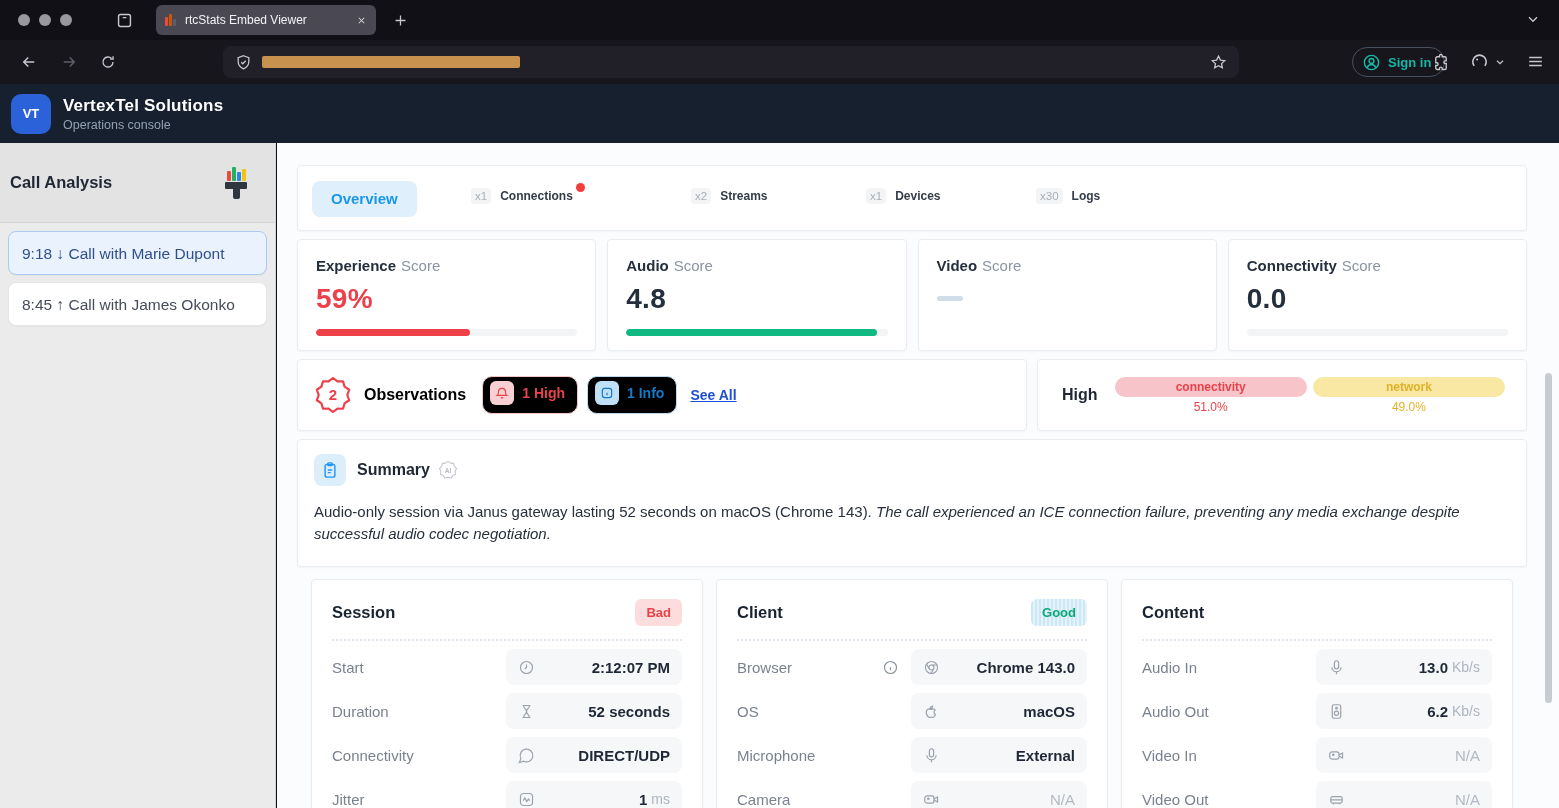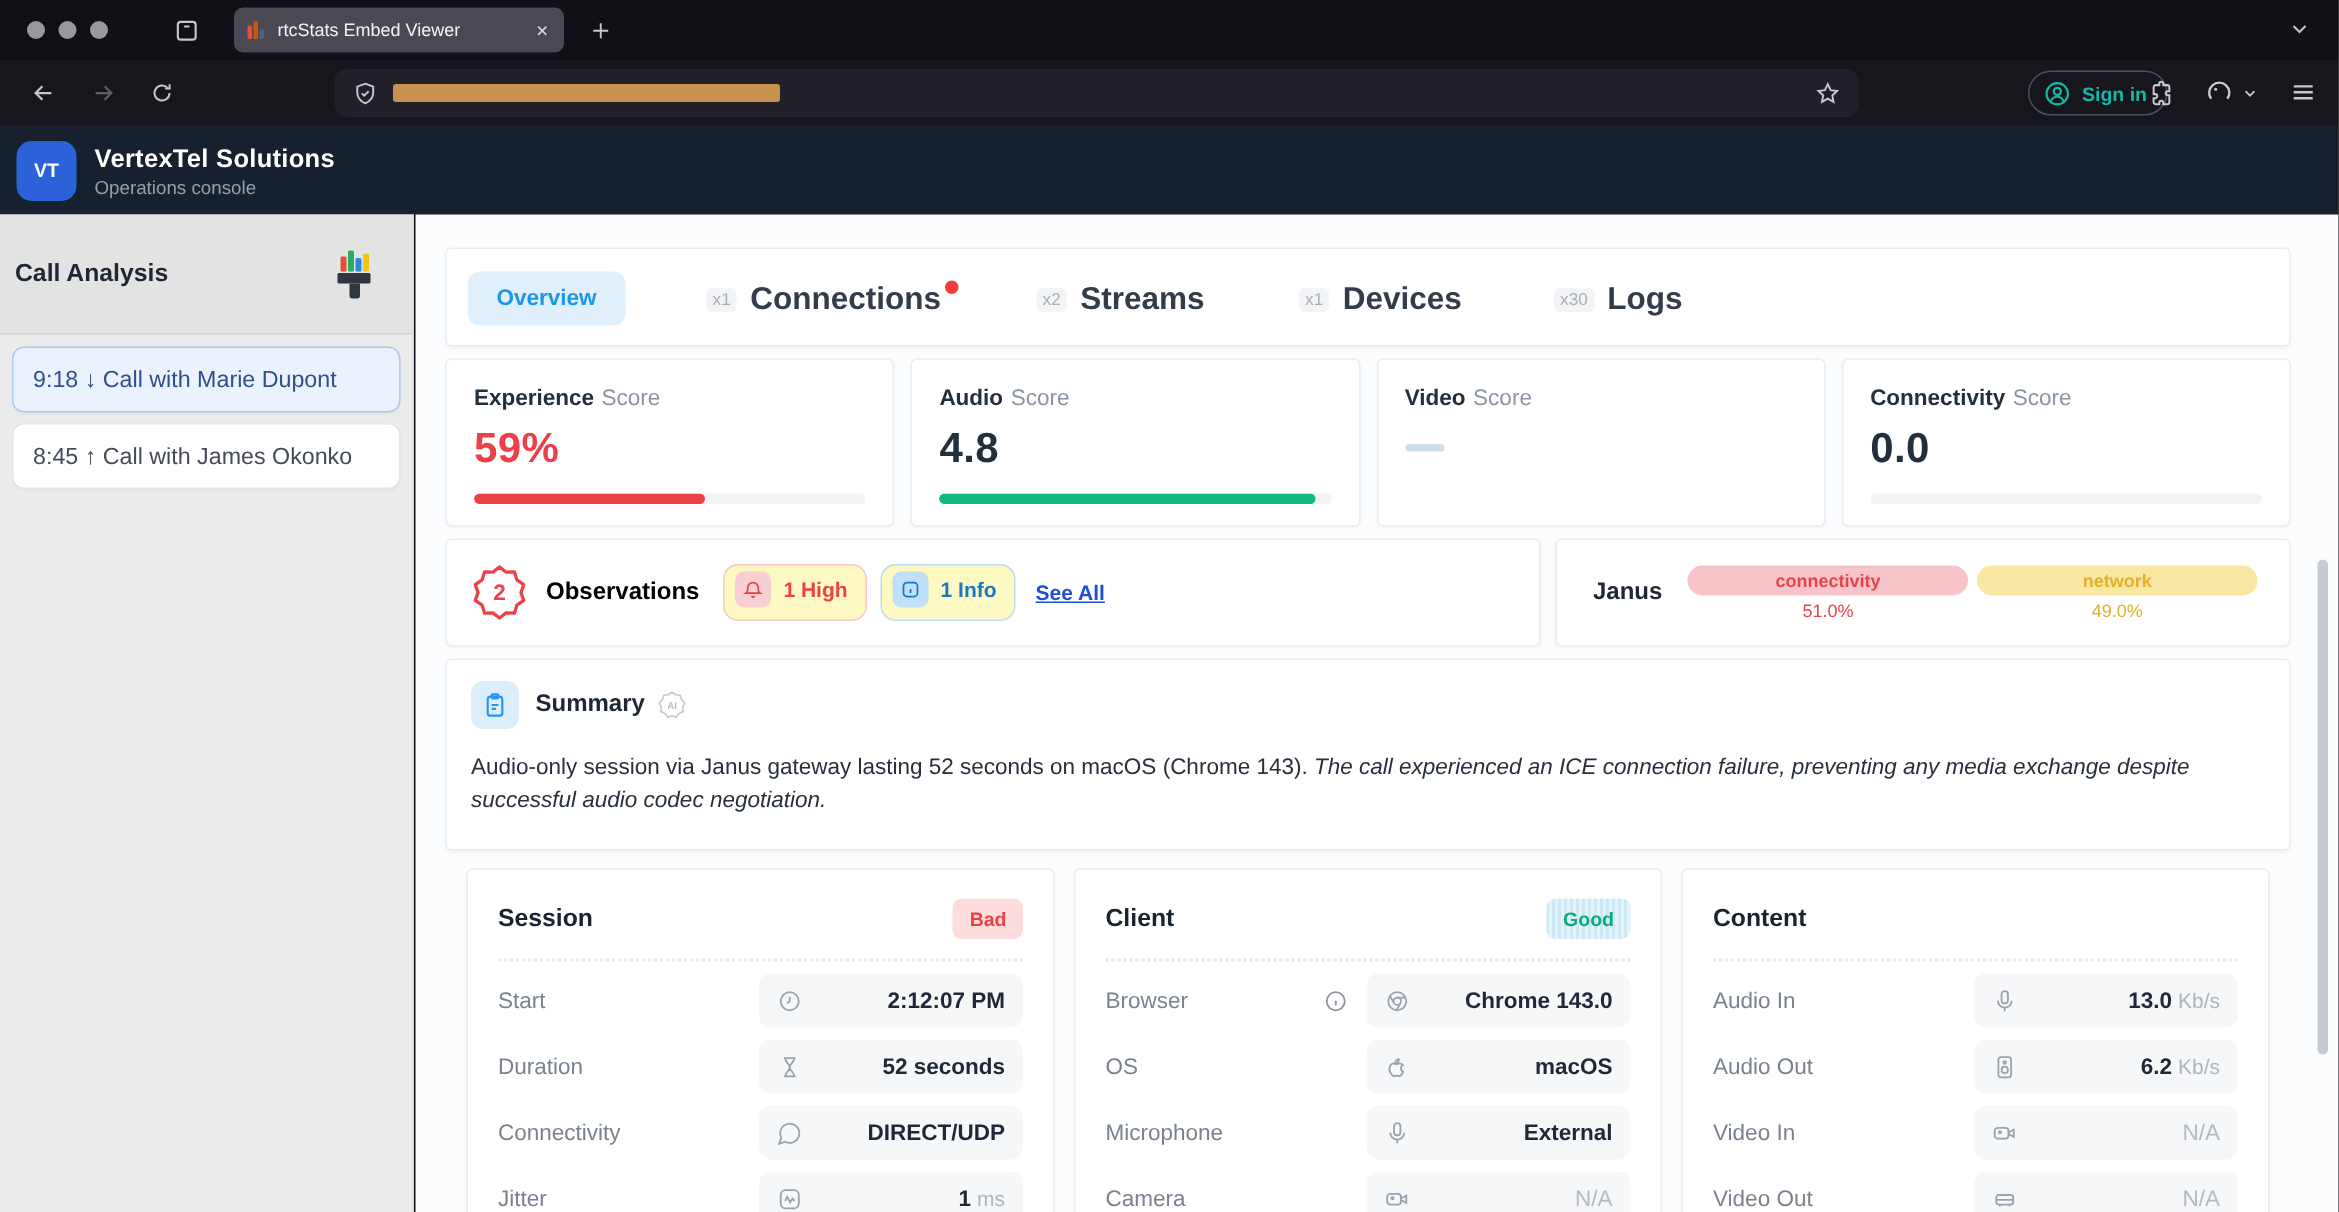--- a/index.html
+++ b/index.html
@@ -66,39 +66,39 @@
   .main { position:absolute; top:143px; left:277px; right:0; bottom:0; background:#fbfcfd;
     padding:22px 32px 0 20px; overflow:hidden; }
   .card { background:#fff; border:1px solid #e9edf2; border-radius:4px; box-shadow:0 1px 2px rgba(16,30,54,.04); }
 
   
   .tabs-card { height:66px; position:relative; }
   .tabpill { position:absolute; left:14px; top:15px; height:36px; line-height:36px; padding:0 19px;
     background:#dff0fc; color:#1b97ea; font-size:15px; font-weight:bold; border-radius:8px; }
   .tgroup { position:absolute; top:22px; display:flex; align-items:center; gap:9px; }
   .tcount { background:#f3f4f6; color:#a9afb9; font-size:11.5px; padding:2px 4px; border-radius:4px; }
-  .tlabel { font-size:21px; font-weight:600; color:#333c49; position:relative; }
+  .tlabel { font-size:12px; font-weight:600; color:#333c49; position:relative; }
   .reddot { position:absolute; top:-4px; right:-11px; width:9px; height:9px; border-radius:50%; background:#f23d3d; }
 
   
   .scores { display:grid; grid-template-columns:repeat(4,1fr); gap:11px; margin-top:8px; }
   .score-card { height:112px; padding:17px 18px 14px; display:flex; flex-direction:column; }
   .sc-label { font-size:15px; color:#8a94a2; }
   .sc-label b { color:#242f3d; font-weight:bold; margin-right:5px; }
   .sc-value { font-size:28px; font-weight:800; color:#242f3d; margin-top:9px; letter-spacing:.3px; }
   .sc-value.c-red { color:#ee4048; }
   .dash { width:26px; height:5px; border-radius:3px; background:#cfdde8; margin-top:22px; }
   .bar-track { margin-top:auto; height:7px; border-radius:4px; background:#f3f4f6; overflow:hidden; }
   .bar-fill { height:100%; border-radius:4px; background:#ee4048; }
 
   
   .obs-row { display:grid; grid-template-columns:730px 1fr; gap:10px; margin-top:8px; }
   .obs-card { height:72px; display:flex; align-items:center; padding:0 16px; }
   .obs-title { font-size:16px; font-weight:bold; color:#000000; margin-left:12px; }
-  .obs-btn { display:flex; align-items:center; gap:8px; height:38px; border-radius:10px; background:#fef9c3;
+  .obs-btn { display:flex; align-items:center; gap:8px; height:38px; border-radius:10px; background:#000000;
     padding:0 12px 4px 7px; font-size:14px; font-weight:bold; }
   .obs-btn.high { border:1px solid #f3c7c7; color:#e8434a; margin-left:16px; }
   .obs-btn.info { border:1px solid #bcd9f0; color:#1779c8; margin-left:9px; }
   .obs-ibox { width:24px; height:24px; border-radius:6px; display:flex; align-items:center; justify-content:center; }
   .obs-ibox.r { background:#f8cfd2; color:#e8434a; }
   .obs-ibox.b { background:#bfe0f6; color:#1779c8; }
   .seeall { margin-left:13px; color:#1d4ed8; font-size:14px; font-weight:bold; text-decoration:underline; }
   .areas-card { height:72px; display:flex; align-items:center; padding:0 18px 0 24px; }
   .areas-title { font-size:16px; font-weight:bold; color:#1f2733; margin-right:14px; }
   .area { flex:1; text-align:center; margin:0 3px; }
@@ -324,21 +324,21 @@
               <svg width="14" height="14" viewBox="0 0 24 24" fill="none" stroke="currentColor" stroke-width="2">
                 <rect x="4" y="4" width="16" height="16" rx="4"></rect>
                 <path d="M12 8.2h.01M12 11.5V16"></path>
               </svg>
             </span>
           <span>1 Info</span>
         </span>
         <a class="seeall">See All</a>
       </div>
       <div class="card areas-card">
-        <span class="areas-title">Janus</span>
+        <span class="areas-title">High</span>
         <span class="area">
           <div class="area-pill red">connectivity</div>
           <div class="area-pct red">51.0%</div>
         </span>
         <span class="area">
           <div class="area-pill yel">network</div>
           <div class="area-pct yel">49.0%</div>
         </span>
       </div>
     </div>

